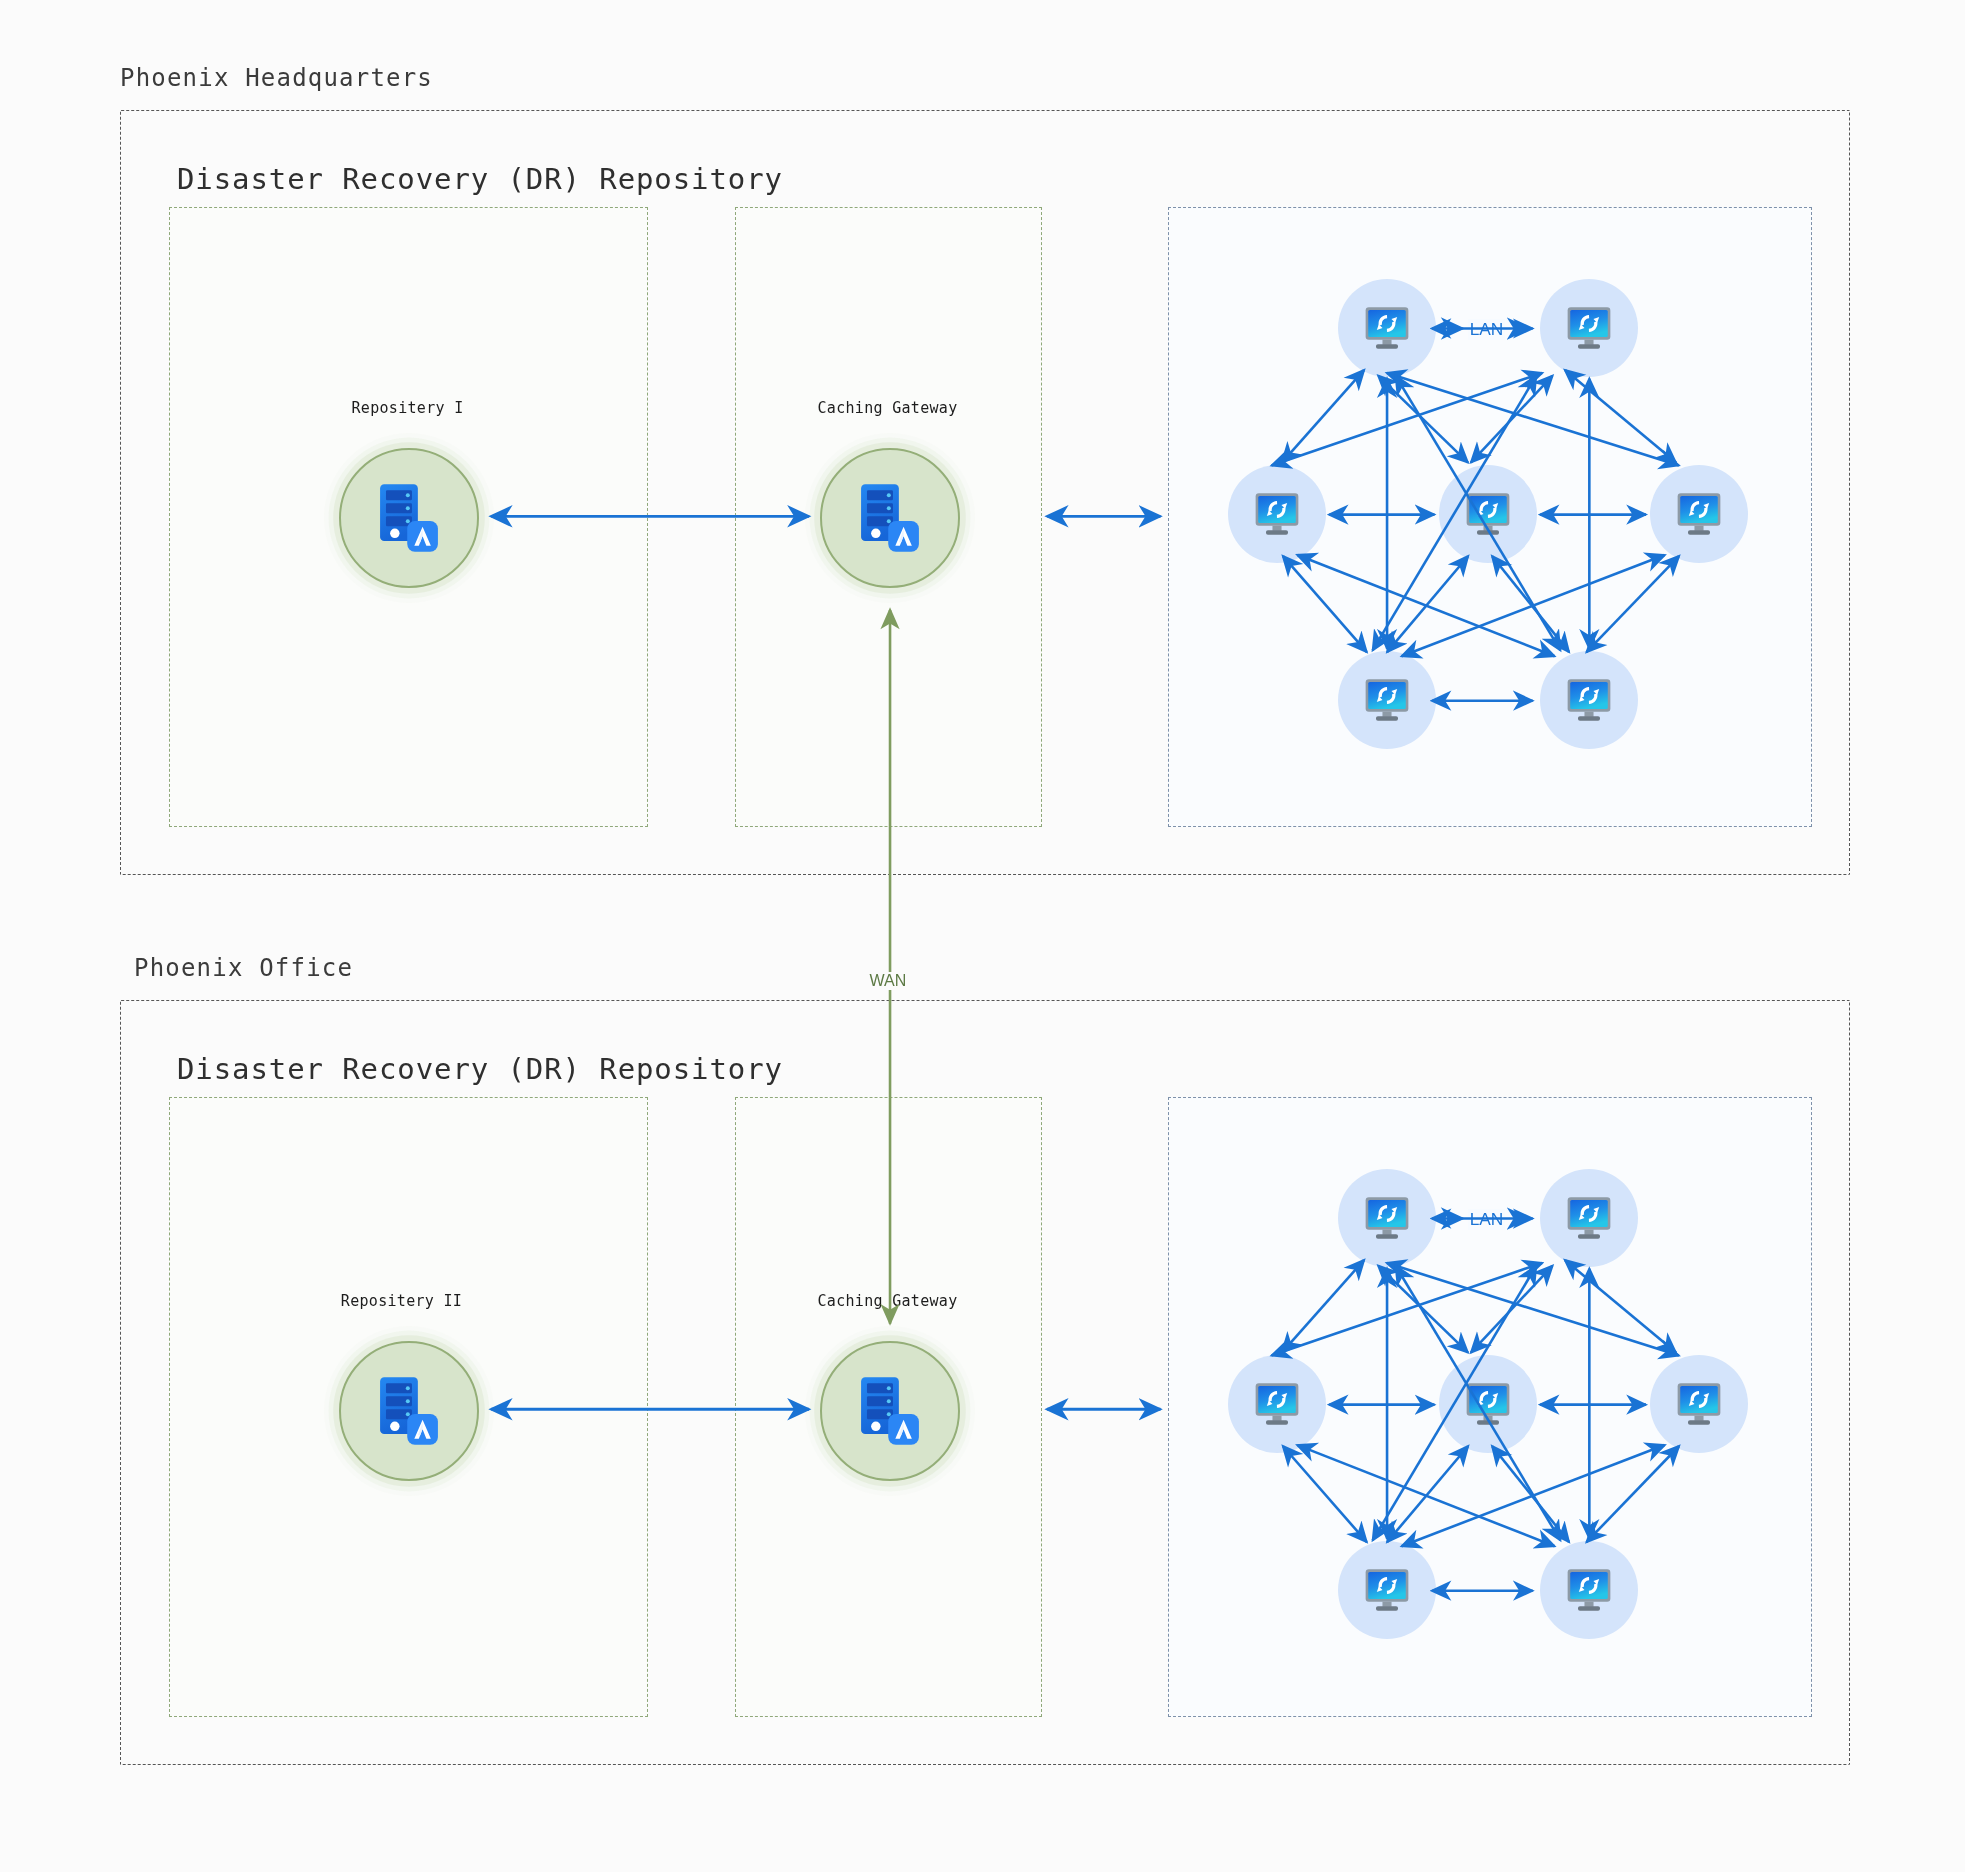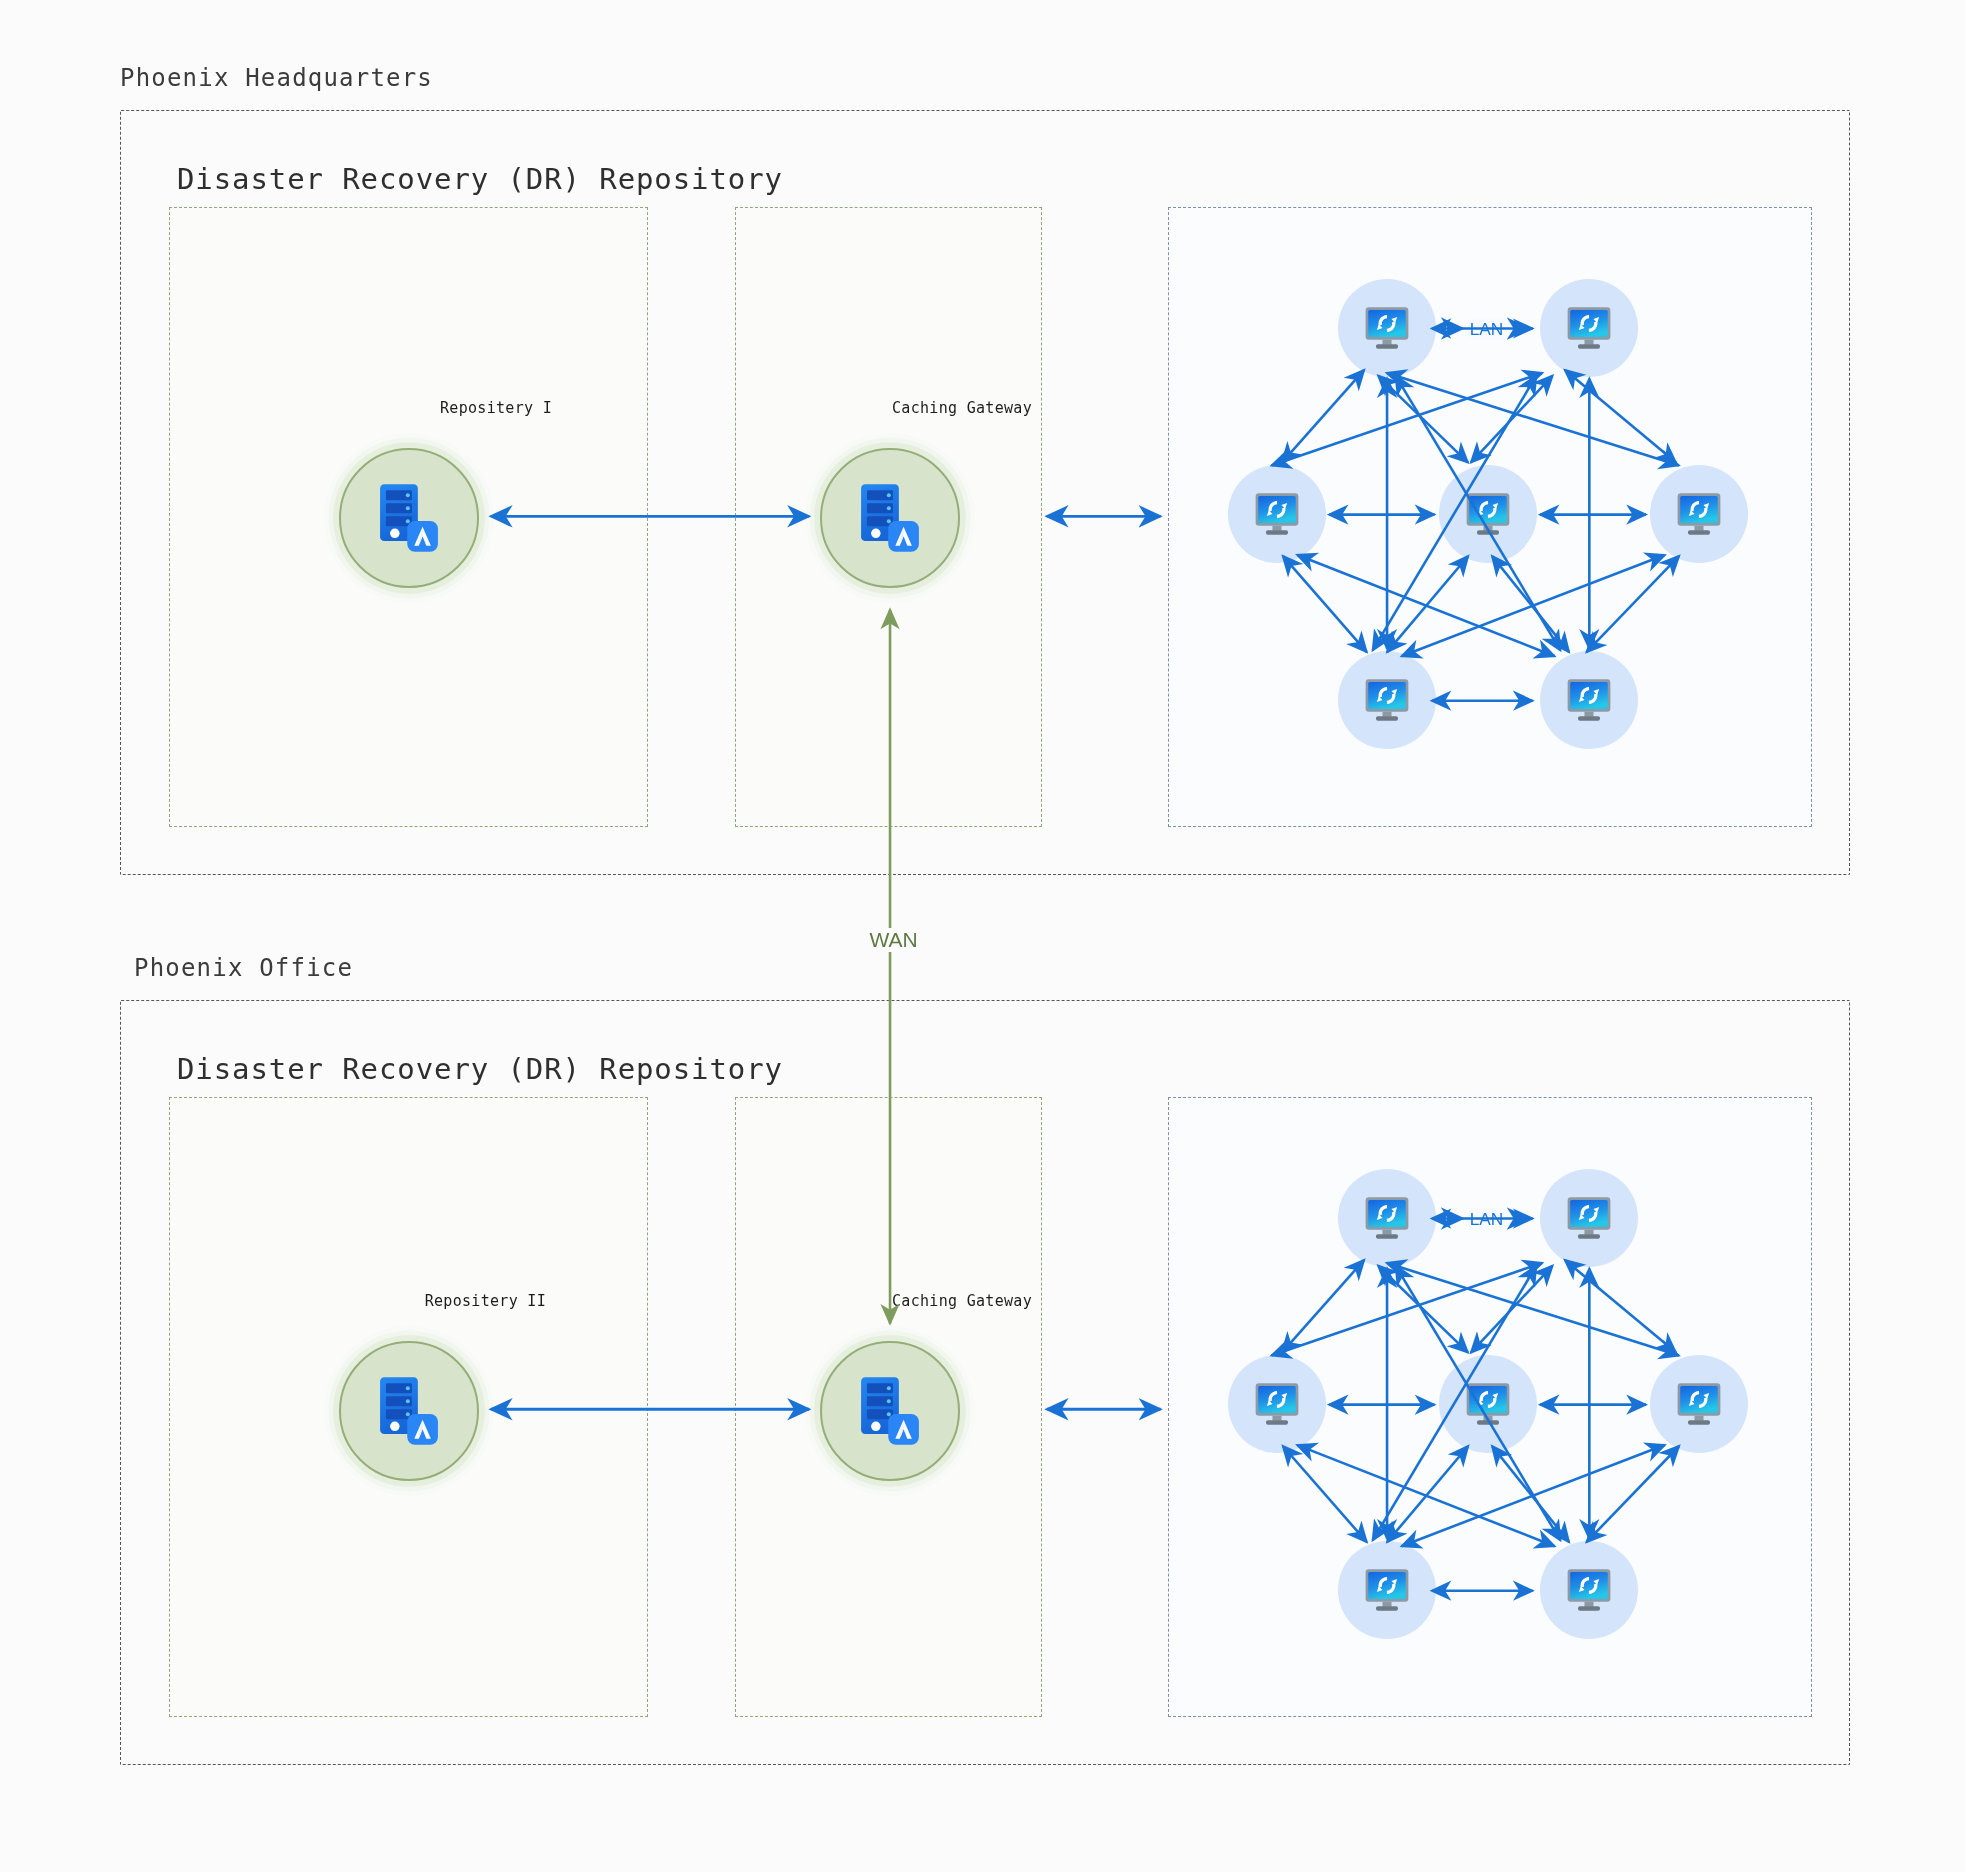--- a/index.html
+++ b/index.html
@@ -62,21 +62,21 @@
     border: 1.7px dashed #7e91aa;
     background: #fafcfe;
   }
 
   .node-label {
     position: absolute;
     font-family: "DejaVu Sans Mono", "Liberation Mono", monospace;
     font-size: 15px;
     color: #1d1d1d;
     white-space: nowrap;
-    text-align: right;
+    text-align: center;
     letter-spacing: 0.3px;
   }
 
   
   .repo-circle {
     position: absolute;
     width: 136px;
     height: 136px;
     border-radius: 50%;
     background: #d7e4cb;
@@ -114,25 +114,26 @@
     font-family: "Liberation Sans", "DejaVu Sans", sans-serif;
     font-size: 17.3px;
     color: #1a73d4;
     background: #f7fbff;
     padding: 0 1.7px;
     white-space: nowrap;
   }
   .wan-label {
     position: absolute;
     font-family: "Liberation Sans", "DejaVu Sans", sans-serif;
-    font-size: 21px;
+    font-size: 16px;
     color: #5d7a45;
     background: #fbfbfb;
     padding: 0 3.5px;
     white-space: nowrap;
+    margin-top: 44px;
   }
 </style>
 </head>
 <body>
 
 <div class="stage">
 
   <svg width="0" height="0" style="position:absolute" aria-hidden="true">
     <defs>
       <linearGradient id="screenGrad" x1="0" y1="0" x2="0.35" y2="1">

